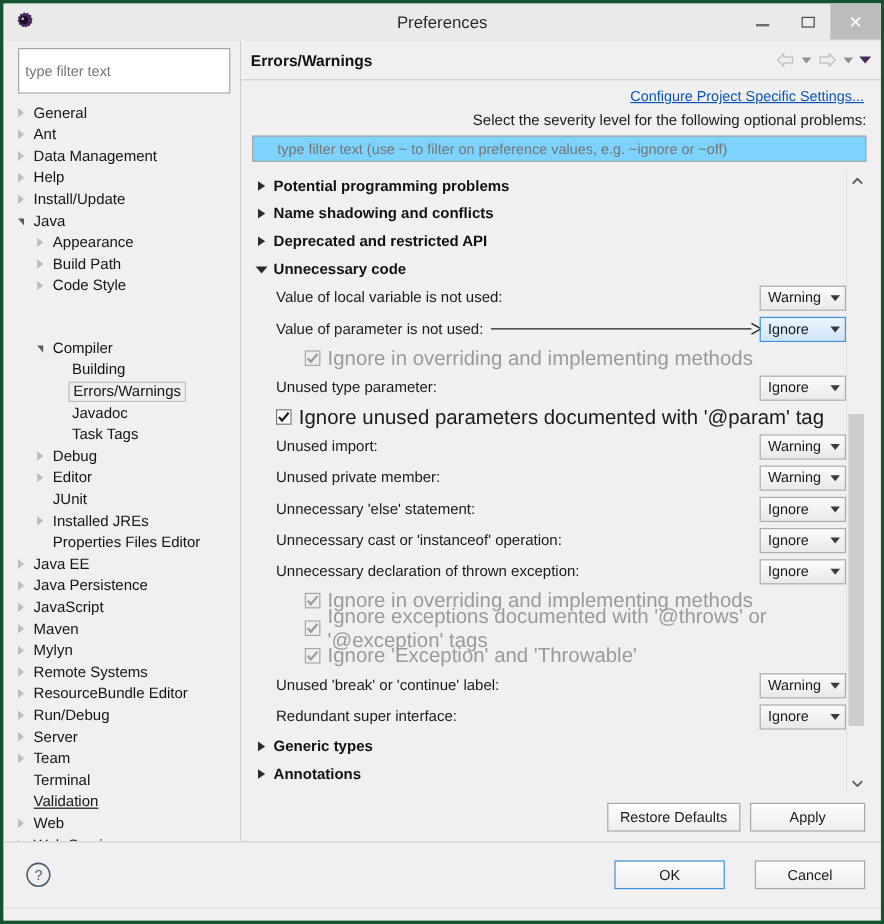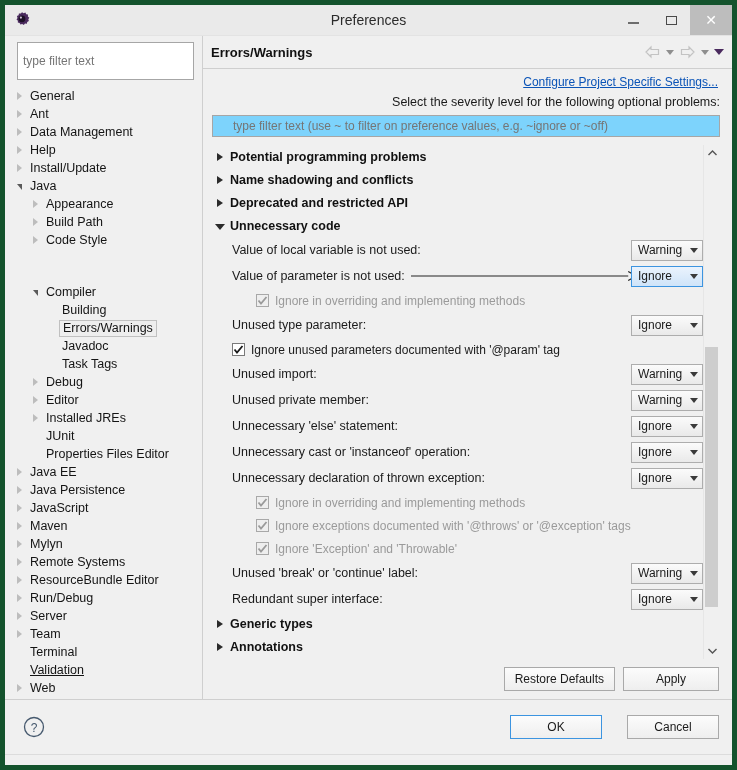--- a/index.html
+++ b/index.html
@@ -13,21 +13,21 @@
     font-family: "Liberation Sans", sans-serif;
     font-size: 12px;
     color: #1a1a1a;
     overflow: hidden;
     position: relative;
   }
   .window {
     width: 737px;
     height: 770px;
     background: #f0f0f0;
-    border: 5px solid #14532d;
+    border: 3px solid #14532d;
     box-sizing: border-box;
     display: flex;
     flex-direction: column;
     position: relative;
   }
 
   
   .titlebar {
     height: 30px;
     background: #eaeaea;
@@ -362,21 +362,21 @@
     background: #ffffff;
     margin-right: 6px;
     position: relative;
     flex: 0 0 13px;
   }
   .cbox.disabled {
     background: #eeeeee;
     border-color: #a8a8a8;
   }
   .cbox svg { position: absolute; left: 0; top: 0; }
-  .check-label { font-size: 12px; color: #1a1a1a; }
+  .check-label { font-size: 17px; color: #1a1a1a; }
   .check-row.disabled .check-label { color: #9a9a9a; }
 
   
   .annot {
     position: absolute;
     pointer-events: none;
   }
 
   
   .apply-row {
@@ -547,28 +547,28 @@
             </span>
             <span class="tree-label">Debug</span>
           </div>
           <div class="tree-item" style="padding-left: 24px;">
             <span class="twisty">
               <span class="tw-collapsed"></span>
             </span>
             <span class="tree-label">Editor</span>
           </div>
           <div class="tree-item" style="padding-left: 24px;">
-            <span class="twisty">
-              <span class="tw-collapsed"></span>
-            </span>
-            <span class="tree-label">Installed JREs</span>
-          </div>
-          <div class="tree-item" style="padding-left: 24px;">
             <span class="twisty"></span>
             <span class="tree-label">JUnit</span>
+          </div>
+          <div class="tree-item" style="padding-left: 24px;">
+            <span class="twisty">
+              <span class="tw-collapsed"></span>
+            </span>
+            <span class="tree-label">Installed JREs</span>
           </div>
           <div class="tree-item" style="padding-left: 24px;">
             <span class="twisty"></span>
             <span class="tree-label">Properties Files Editor</span>
           </div>
           <div class="tree-item" style="padding-left: 8px;">
             <span class="twisty">
               <span class="tw-collapsed"></span>
             </span>
             <span class="tree-label">Java EE</span>

